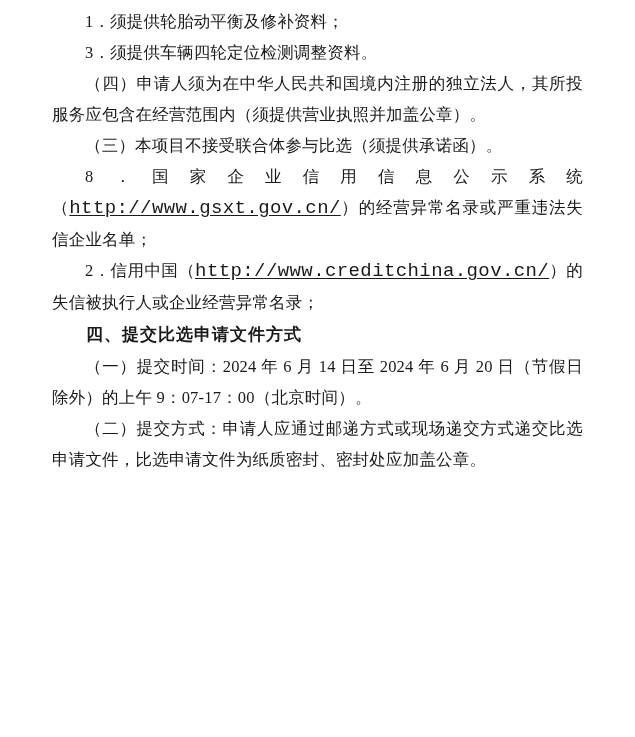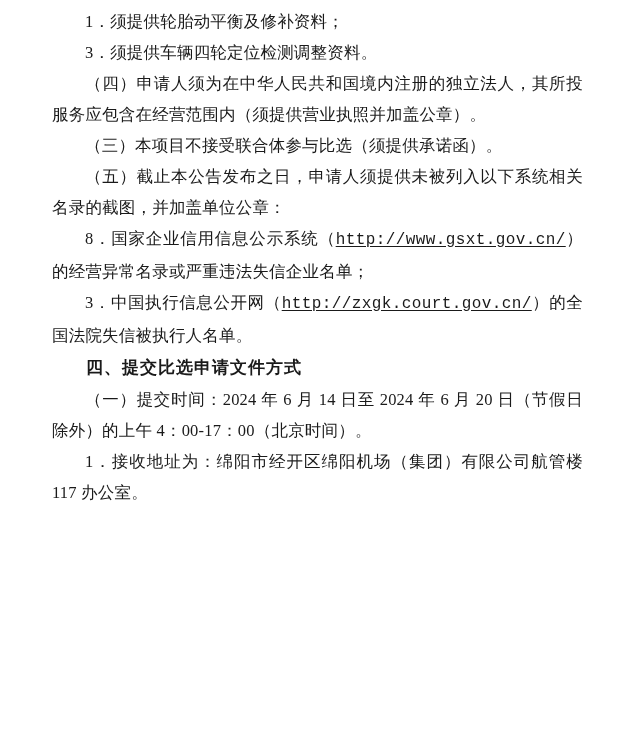--- a/index.html
+++ b/index.html
@@ -35,42 +35,41 @@
   .heading {
     font-size: 17px;
     line-height: 33px;
     font-weight: bold;
     text-indent: 2em;
     margin: 0;
     letter-spacing: 1px;
   }
   .url {
     font-family: "Liberation Mono", "DejaVu Sans Mono", monospace;
-    font-size: 16px;
+    font-size: 19px;
     letter-spacing: 0.4px;
   }
   .u {
     text-decoration: underline;
     text-underline-offset: 2px;
   }
 </style>
 </head>
 <body>
 
 <div class="page">
 
   <p class="para indent">1．须提供轮胎动平衡及修补资料；</p>
   <p class="para indent">3．须提供车辆四轮定位检测调整资料。</p>
   <p class="para indent">（四）申请人须为在中华人民共和国境内注册的独立法人，其所投服务应包含在经营范围内（须提供营业执照并加盖公章）。</p>
   <p class="para indent">（三）本项目不接受联合体参与比选（须提供承诺函）。</p>
-  <p class="para indent">（五）截止本公告发布之日，申请人须提供未被列入以下系统相关名录的截图，并加盖单位公章：</p>
 
   <p class="para indent"><span>8．国家企业信用信息公示系统（</span><span class="url u">http://www.gsxt.gov.cn/</span><span>）的经营异常名录或严重违法失信企业名单；</span></p>
 
+  <p class="para indent"><span>2．信用中国（</span><span class="url u">http://www.creditchina.gov.cn/</span><span>）的失信被执行人或企业经营异常名录；</span></p>
 
-  <p class="para indent"><span>3．中国执行信息公开网（</span><span class="url u">http://zxgk.court.gov.cn/</span><span>）的全国法院失信被执行人名单。</span></p>
 
   <p class="heading">四、提交比选申请文件方式</p>
 
-  <p class="para indent">（一）提交时间：2024 年 6 月 14 日至 2024 年 6 月 20 日（节假日除外）的上午 4：00-17：00（北京时间）。</p>
-  <p class="para indent">1．接收地址为：绵阳市经开区绵阳机场（集团）有限公司航管楼 117 办公室。</p>
+  <p class="para indent">（一）提交时间：2024 年 6 月 14 日至 2024 年 6 月 20 日（节假日除外）的上午 9：07-17：00（北京时间）。</p>
+  <p class="para indent">（二）提交方式：申请人应通过邮递方式或现场递交方式递交比选申请文件，比选申请文件为纸质密封、密封处应加盖公章。</p>
 
 </div>
 
 </body></html>

